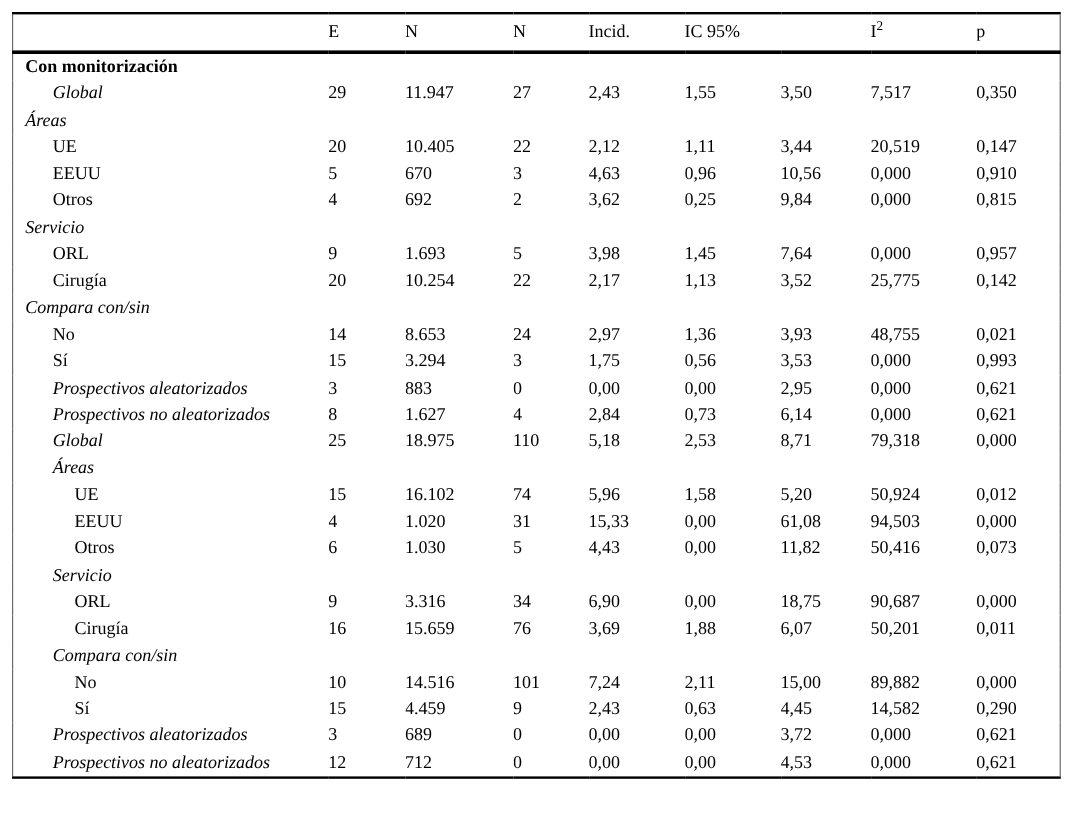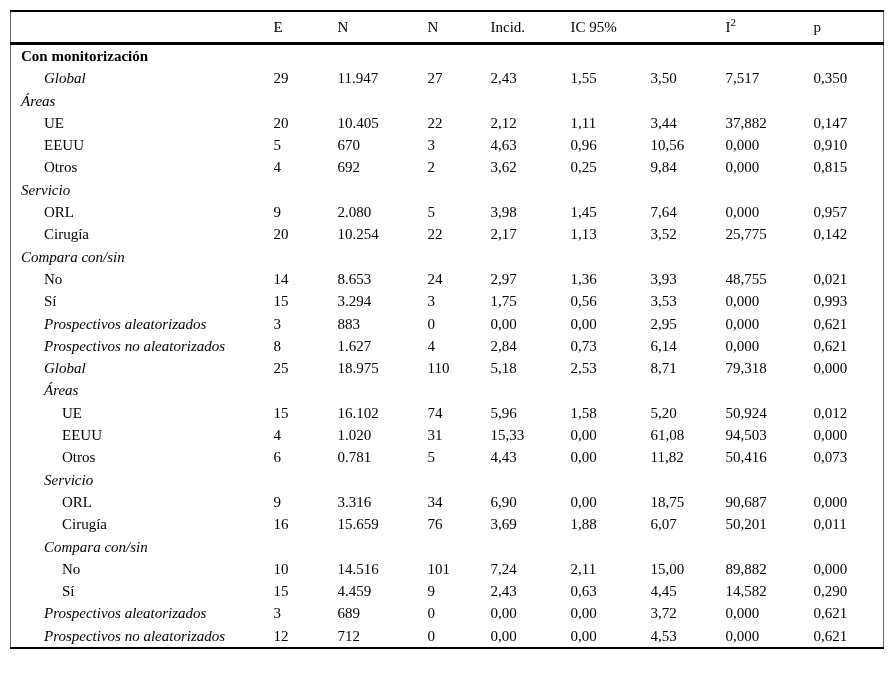--- a/index.html
+++ b/index.html
@@ -124,21 +124,21 @@
           <td></td>
         </tr>
         <tr>
           <td class="ind1">UE</td>
           <td>20</td>
           <td>10.405</td>
           <td>22</td>
           <td>2,12</td>
           <td>1,11</td>
           <td>3,44</td>
-          <td>37,882</td>
+          <td>20,519</td>
           <td>0,147</td>
         </tr>
         <tr>
           <td class="ind1">EEUU</td>
           <td>5</td>
           <td>670</td>
           <td>3</td>
           <td>4,63</td>
           <td>0,96</td>
           <td>10,56</td>
@@ -163,21 +163,21 @@
           <td></td>
           <td></td>
           <td></td>
           <td></td>
           <td></td>
           <td></td>
         </tr>
         <tr>
           <td class="ind1">ORL</td>
           <td>9</td>
-          <td>2.080</td>
+          <td>1.693</td>
           <td>5</td>
           <td>3,98</td>
           <td>1,45</td>
           <td>7,64</td>
           <td>0,000</td>
           <td>0,957</td>
         </tr>
         <tr>
           <td class="ind1">Cirugía</td>
           <td>20</td>
@@ -284,21 +284,21 @@
           <td>31</td>
           <td>15,33</td>
           <td>0,00</td>
           <td>61,08</td>
           <td>94,503</td>
           <td>0,000</td>
         </tr>
         <tr>
           <td class="ind2">Otros</td>
           <td>6</td>
-          <td>0.781</td>
+          <td>1.030</td>
           <td>5</td>
           <td>4,43</td>
           <td>0,00</td>
           <td>11,82</td>
           <td>50,416</td>
           <td>0,073</td>
         </tr>
         <tr>
           <td class="ind1 italic">Servicio</td>
           <td></td>

